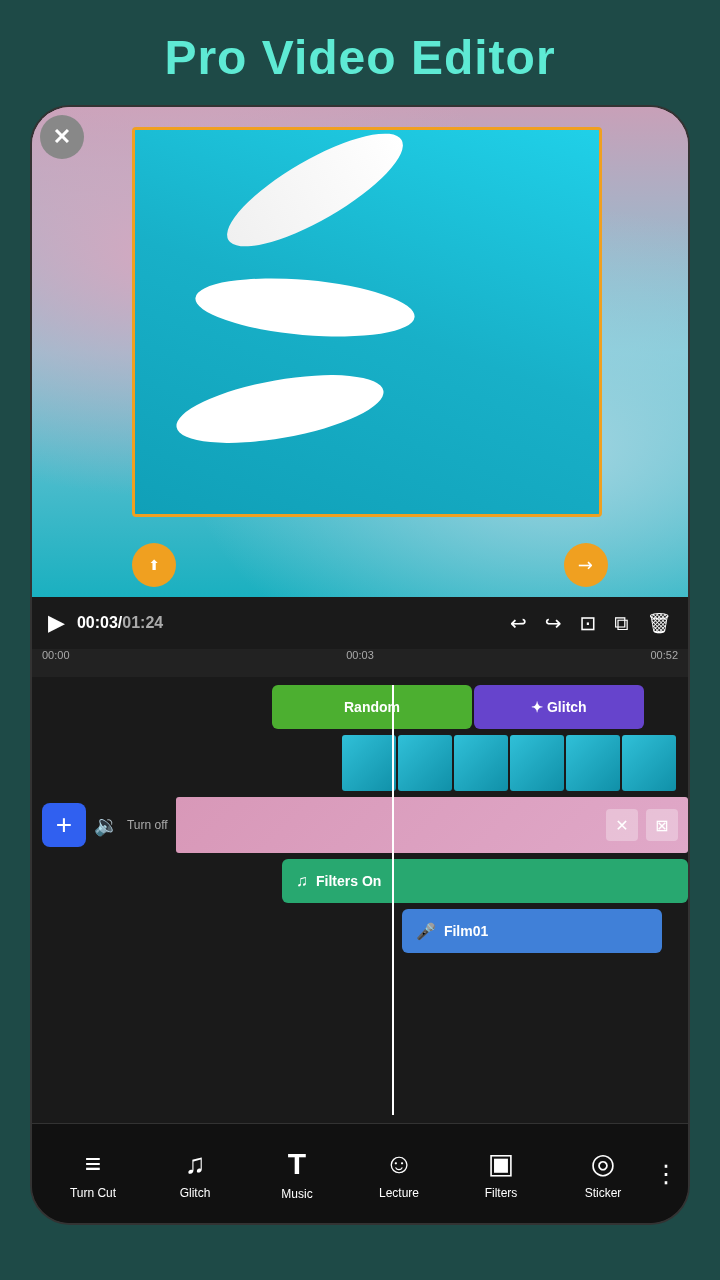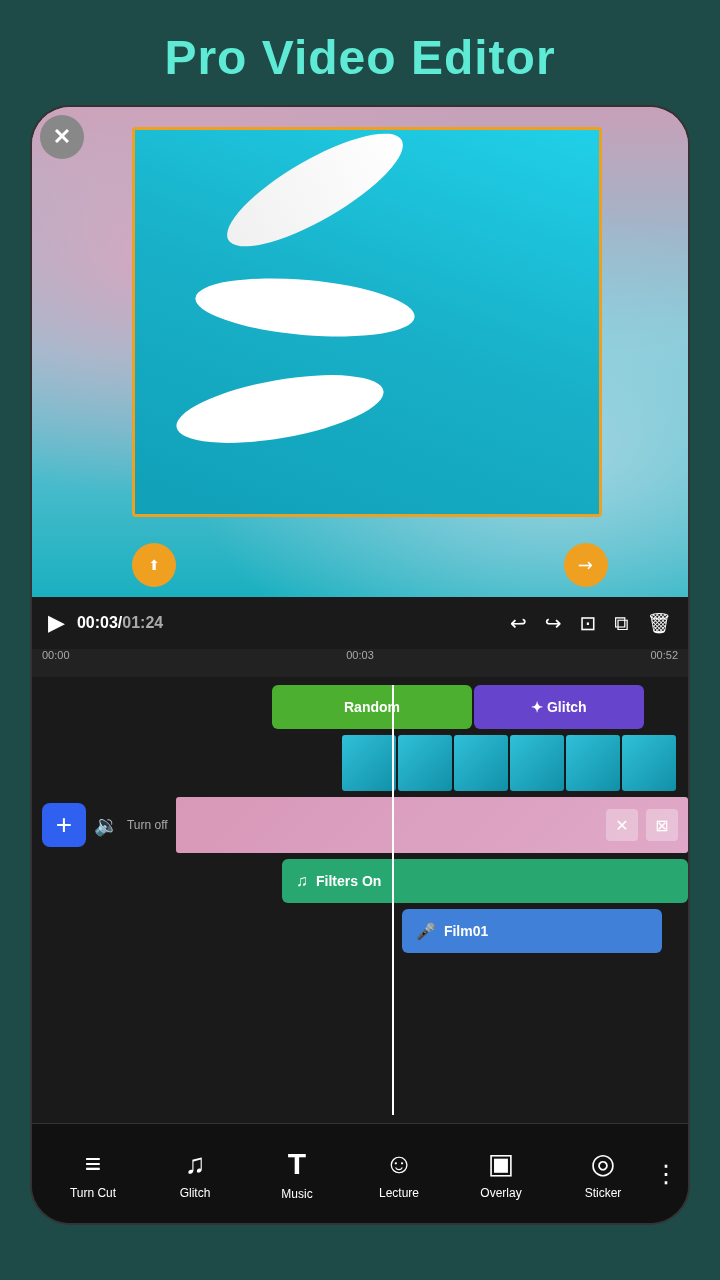--- a/index.html
+++ b/index.html
@@ -611,21 +611,21 @@
       <span class="toolbar-item-label">Music</span>
     </div>
 
     <div class="toolbar-item">
       <span class="toolbar-item-icon">☺</span>
       <span class="toolbar-item-label">Lecture</span>
     </div>
 
     <div class="toolbar-item">
       <span class="toolbar-item-icon">▣</span>
-      <span class="toolbar-item-label">Overlay</span>
+      <span class="toolbar-item-label">Filters</span>
     </div>
 
     <div class="toolbar-item">
       <span class="toolbar-item-icon">◎</span>
       <span class="toolbar-item-label">Sticker</span>
     </div>
 
     <span class="toolbar-more">⋮</span>
   </div>
 

